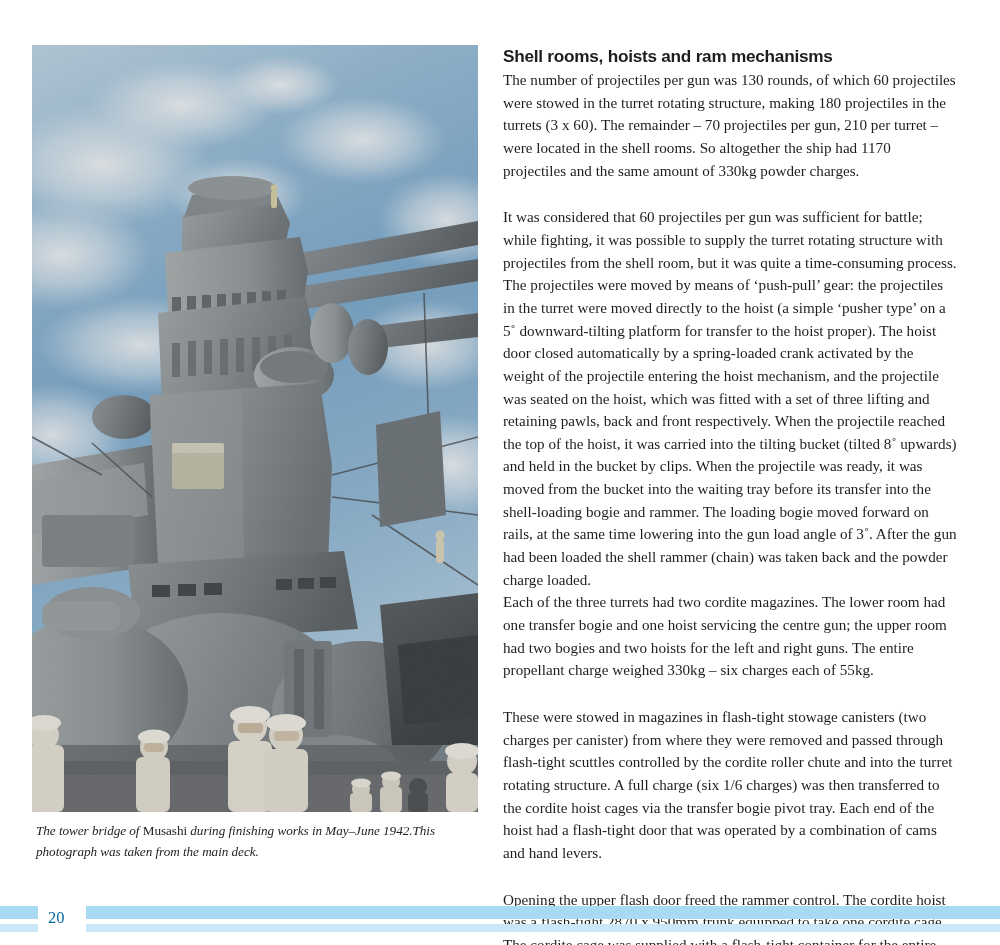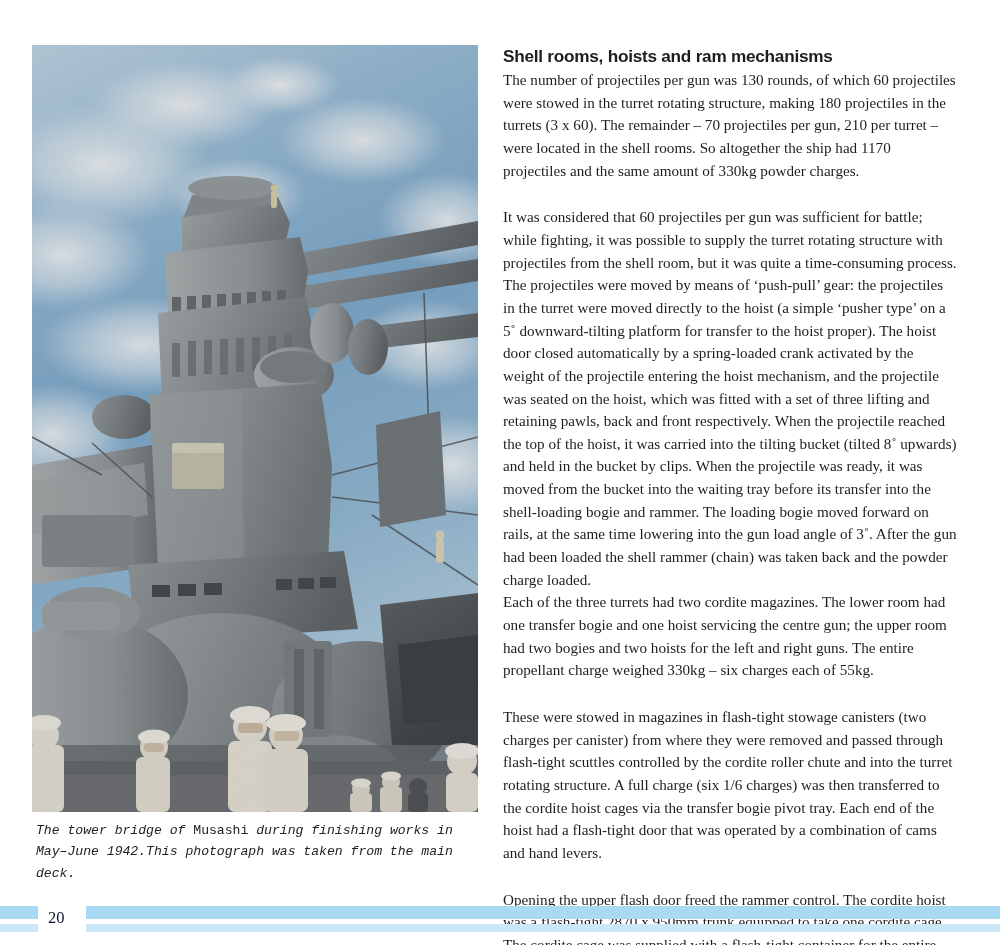--- a/index.html
+++ b/index.html
@@ -30,21 +30,21 @@
     overflow: hidden;
     background: #7ba7cc;
   }
   #photo-svg { display: block; width: 100%; height: 100%; }
 
   #photo-caption {
     position: absolute;
     left: 36px;
     top: 820px;
     width: 440px;
-    font-family: Liberation Mono, monospace;
+    font-family: Liberation Serif, serif;
     font-style: italic;
     font-size: 13.2px;
     line-height: 1.62;
     color: #23231f;
     letter-spacing: -0.05px;
   }
   #photo-caption .roman {
     font-style: normal;
   }
 
@@ -109,21 +109,21 @@
     background: #ffffff;
   }
   #page-number {
     position: absolute;
     left: 48px;
     top: 9px;
     width: 34px;
     text-align: left;
     font-family: "Liberation Serif", serif;
     font-size: 16.5px;
-    color: #0f172a;
+    color: #0369a1;
   }
 </style>
 </head>
 <body>
 
 <div id="photo-figure">
   <div id="photo-frame">
     <svg id="photo-svg" viewBox="0 0 446 767" preserveAspectRatio="none">
       <defs>
         <linearGradient id="skyGrad" x1="0" y1="0" x2="0.25" y2="1">

